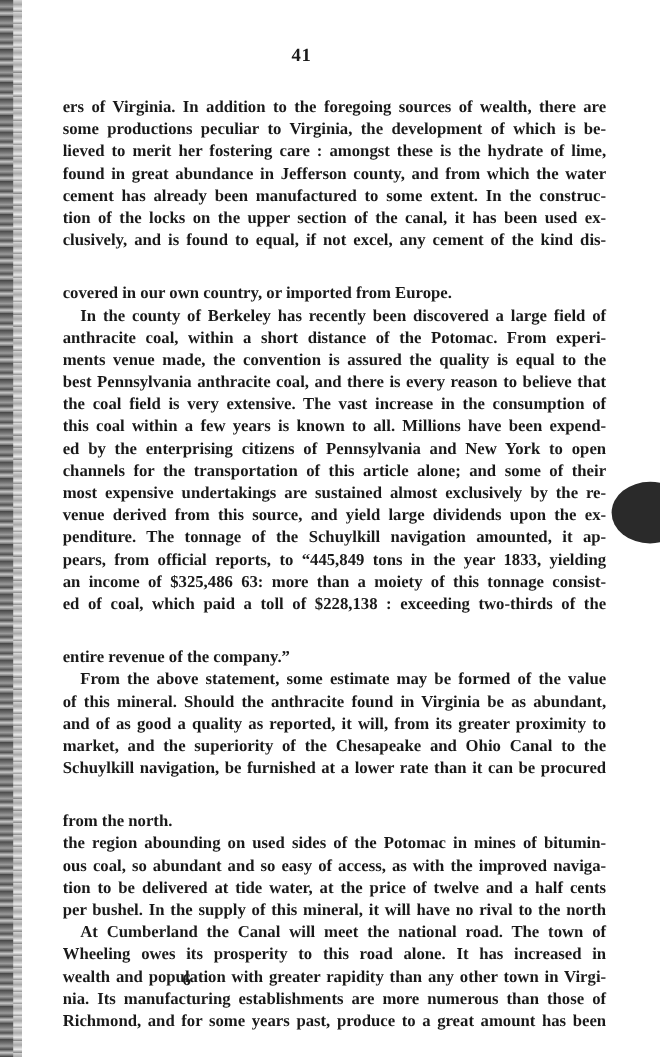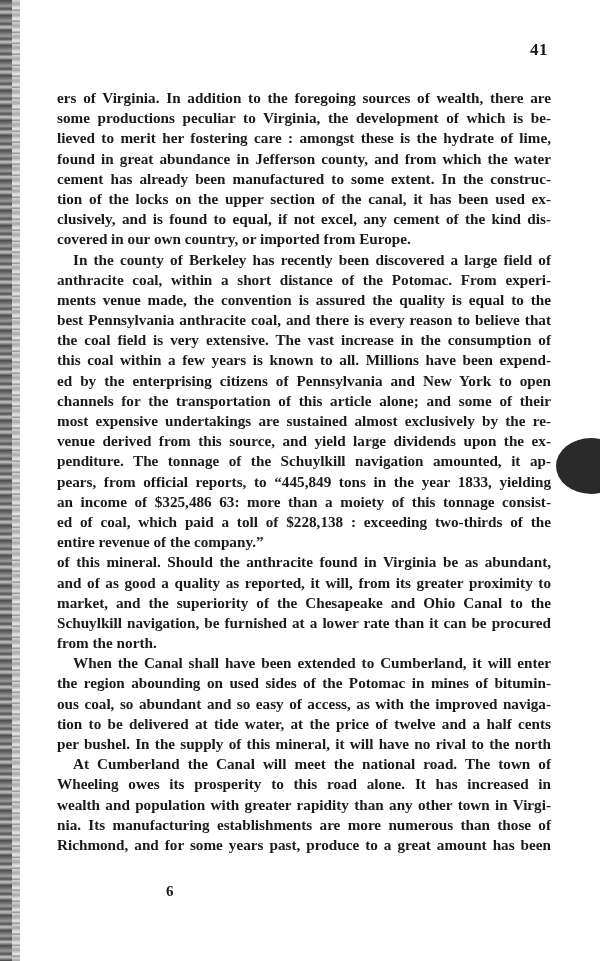--- a/index.html
+++ b/index.html
@@ -16,29 +16,29 @@
   }
   .binding::after {
     content: ""; position: absolute; left: 12px; top: 0; width: 8px; height: 100%;
     background: repeating-linear-gradient(180deg, #cfcfcf 0px, #9a9a9a 4px, #e6e6e6 8px, #777 11px);
   }
   .blob {
     position: absolute; left: 556px; top: 438px; width: 70px; height: 56px;
     background: #2a2a2a; border-radius: 50%;
   }
   .page-number {
-    position: absolute; left: 0; width: 548px; top: 40px; text-align: right;
+    position: absolute; left: 0; width: 548px; top: 40px; text-align: center;
     font-size: 17px; font-weight: bold; letter-spacing: 0.5px;
   }
   .text {
     position: absolute; left: 57px; top: 88px; width: 494px;
     font-size: 15.2px; line-height: 20.2px; font-weight: bold;
   }
   .line { white-space: nowrap; text-align: justify; text-align-last: justify; height: 20.2px; }
-  .line.last { text-align-last: left; }
+  .line.last { text-align-last: left; margin-top: 28px; }
   .line.indent { padding-left: 16px; }
   .sig {
     position: absolute; left: 166px; top: 883px; font-size: 15px; font-weight: bold;
   }
 </style>
 </head>
 <body>
 
 <div class="binding"></div>
 <div class="blob"></div>
@@ -67,28 +67,28 @@
       <div class="line">channels for the transportation of this article alone; and some of their</div>
       <div class="line">most expensive undertakings are sustained almost exclusively by the re-</div>
       <div class="line">venue derived from this source, and yield large dividends upon the ex-</div>
       <div class="line">penditure.  The tonnage of the Schuylkill navigation amounted, it ap-</div>
       <div class="line">pears, from official reports, to “445,849 tons in the year 1833, yielding</div>
       <div class="line">an income of $325,486 63: more than a moiety of this tonnage consist-</div>
       <div class="line">ed of coal, which paid a toll of $228,138 : exceeding two-thirds of the</div>
       <div class="line last">entire revenue of the company.”</div>
     </div>
     <div>
+      <div class="line indent">From the above statement, some estimate may be formed of the value</div>
       <div class="line">of this mineral.  Should the anthracite found in Virginia be as abundant,</div>
       <div class="line">and of as good a quality as reported, it will, from its greater proximity to</div>
       <div class="line">market, and the superiority of the Chesapeake and Ohio Canal to the</div>
       <div class="line">Schuylkill navigation, be furnished at a lower rate than it can be procured</div>
       <div class="line last">from the north.</div>
     </div>
     <div>
-      <div class="line indent">When the Canal shall have been extended to Cumberland, it will enter</div>
       <div class="line">the region abounding on used sides of the Potomac in mines of bitumin-</div>
       <div class="line">ous coal, so abundant and so easy of access, as with the improved naviga-</div>
       <div class="line">tion to be delivered at tide water, at the price of twelve and a half cents</div>
       <div class="line">per bushel.  In the supply of this mineral, it will have no rival to the north</div>
     </div>
     <div>
       <div class="line indent">At Cumberland the Canal will meet the national road.  The town of</div>
       <div class="line">Wheeling owes its prosperity to this road alone.  It has increased in</div>
       <div class="line">wealth and population with greater rapidity than any other town in Virgi-</div>
       <div class="line">nia.  Its manufacturing establishments are more numerous than those of</div>

